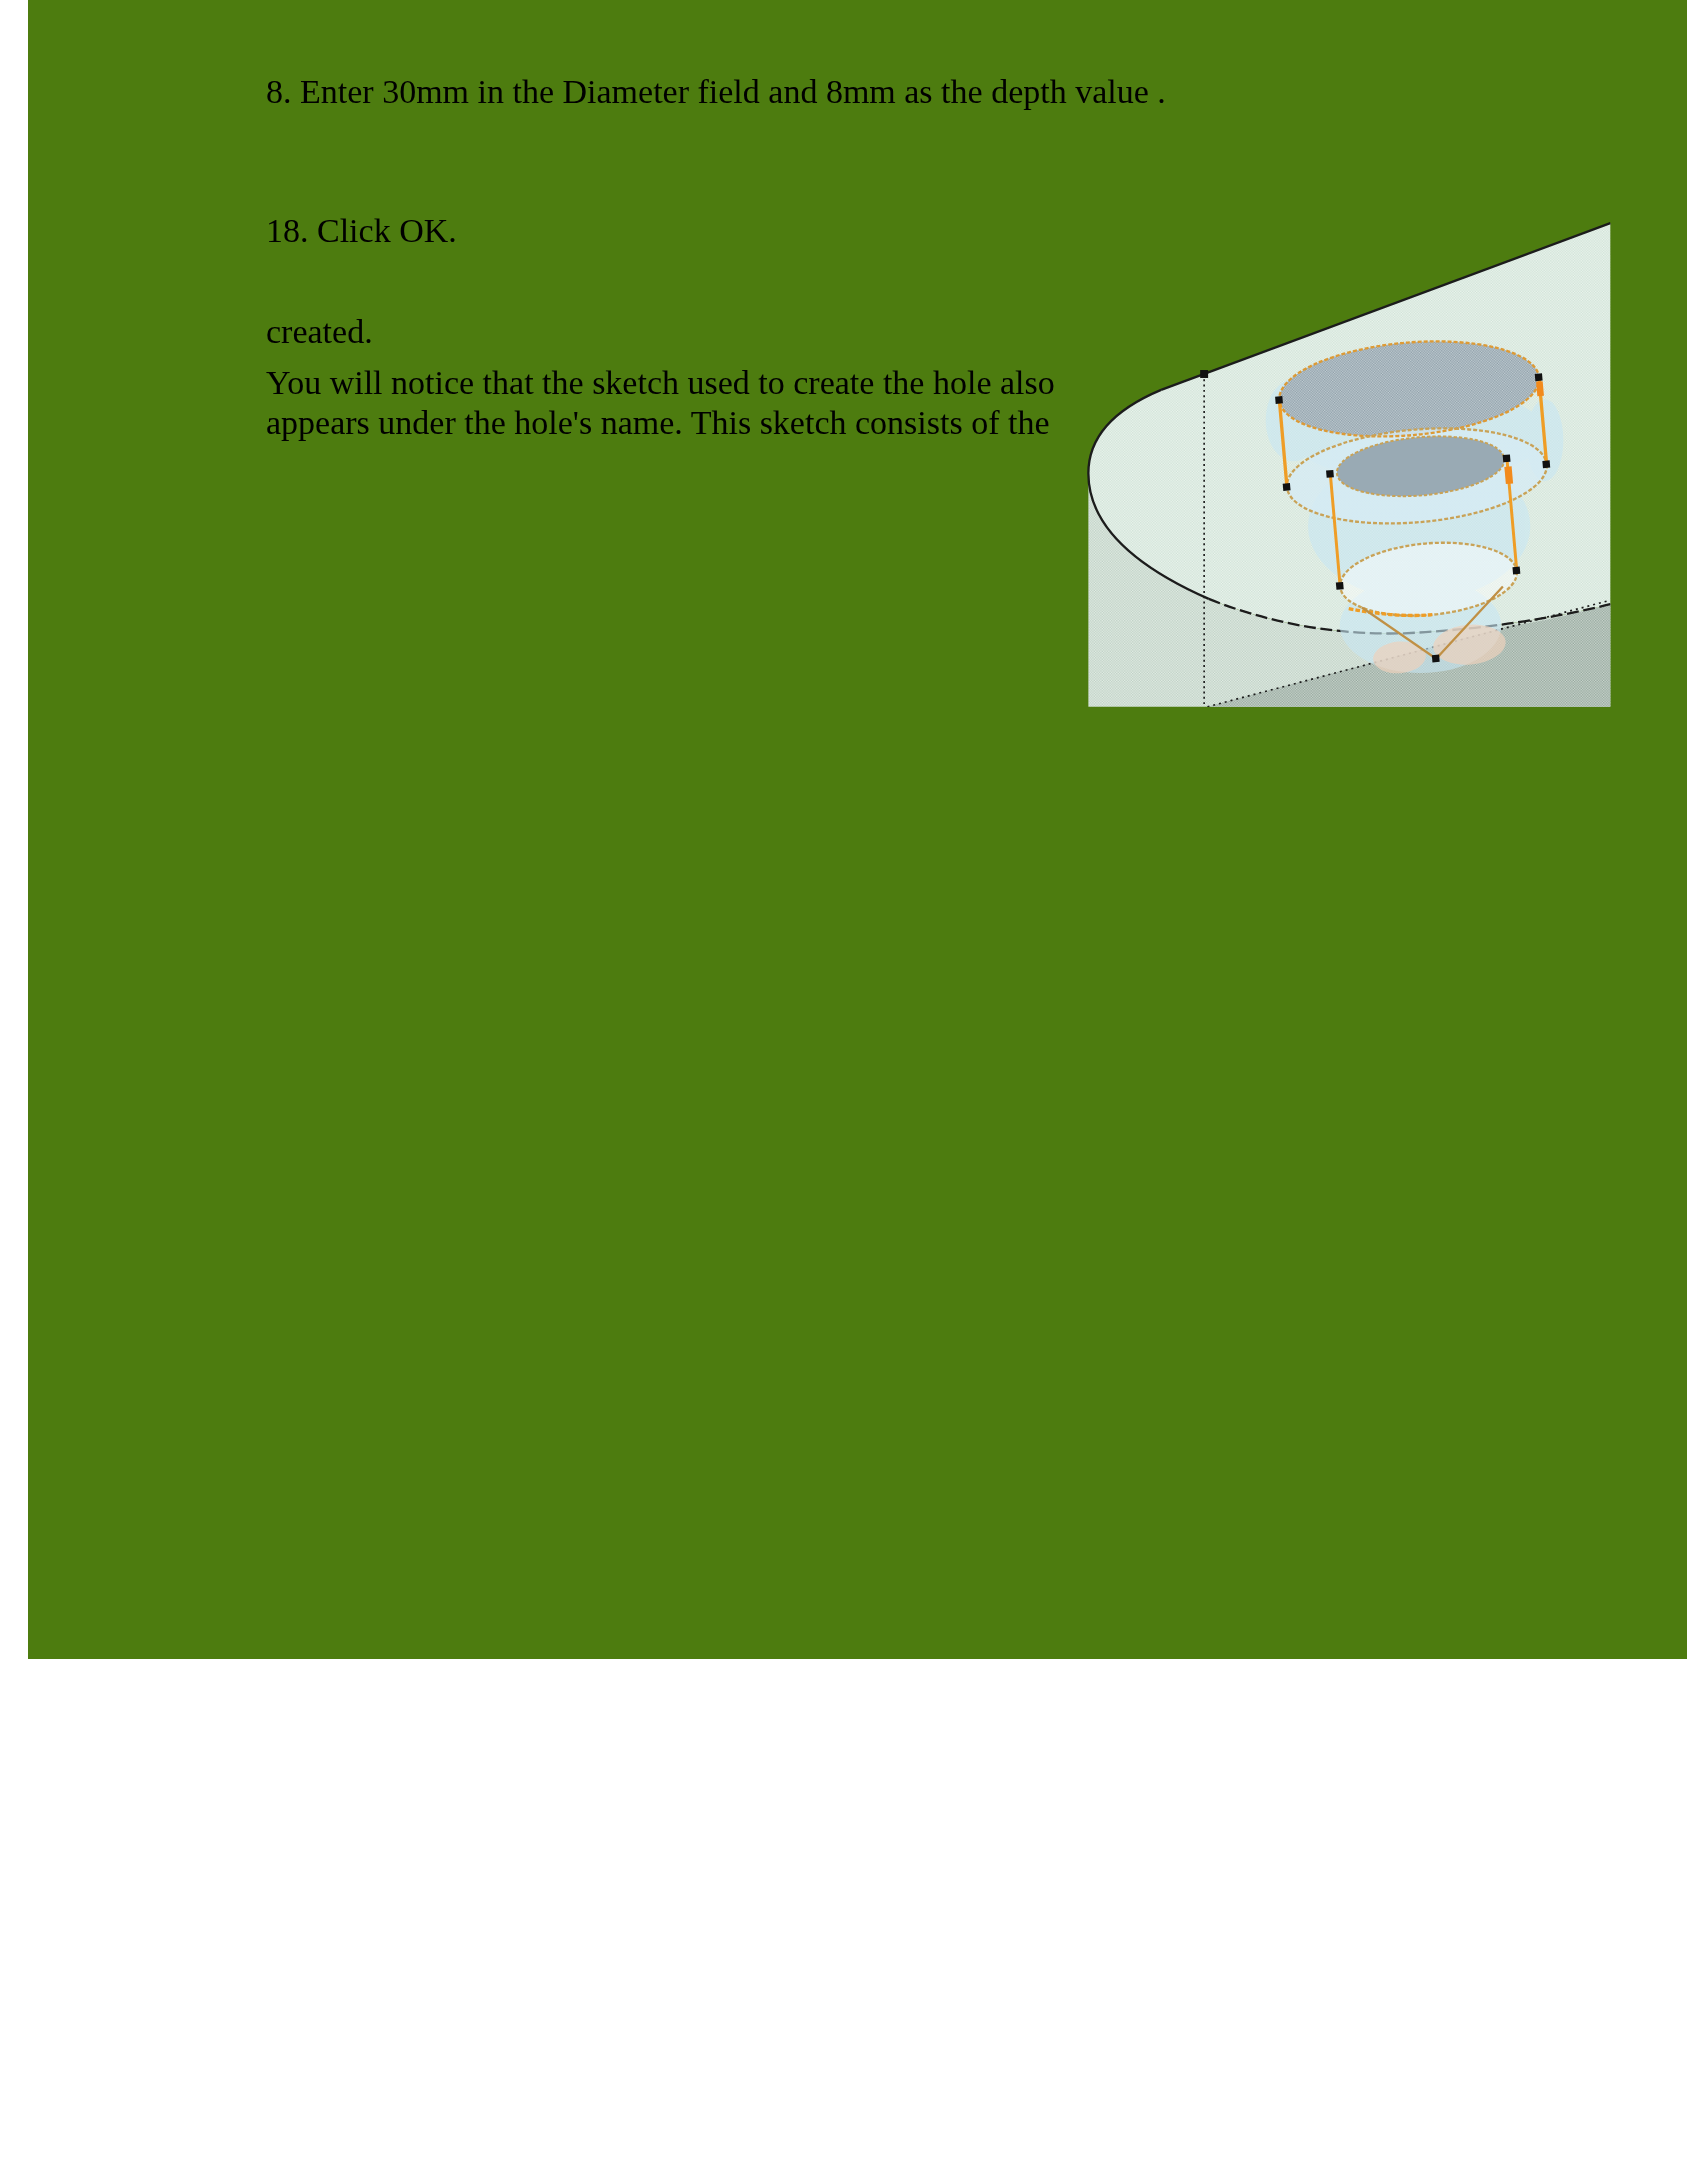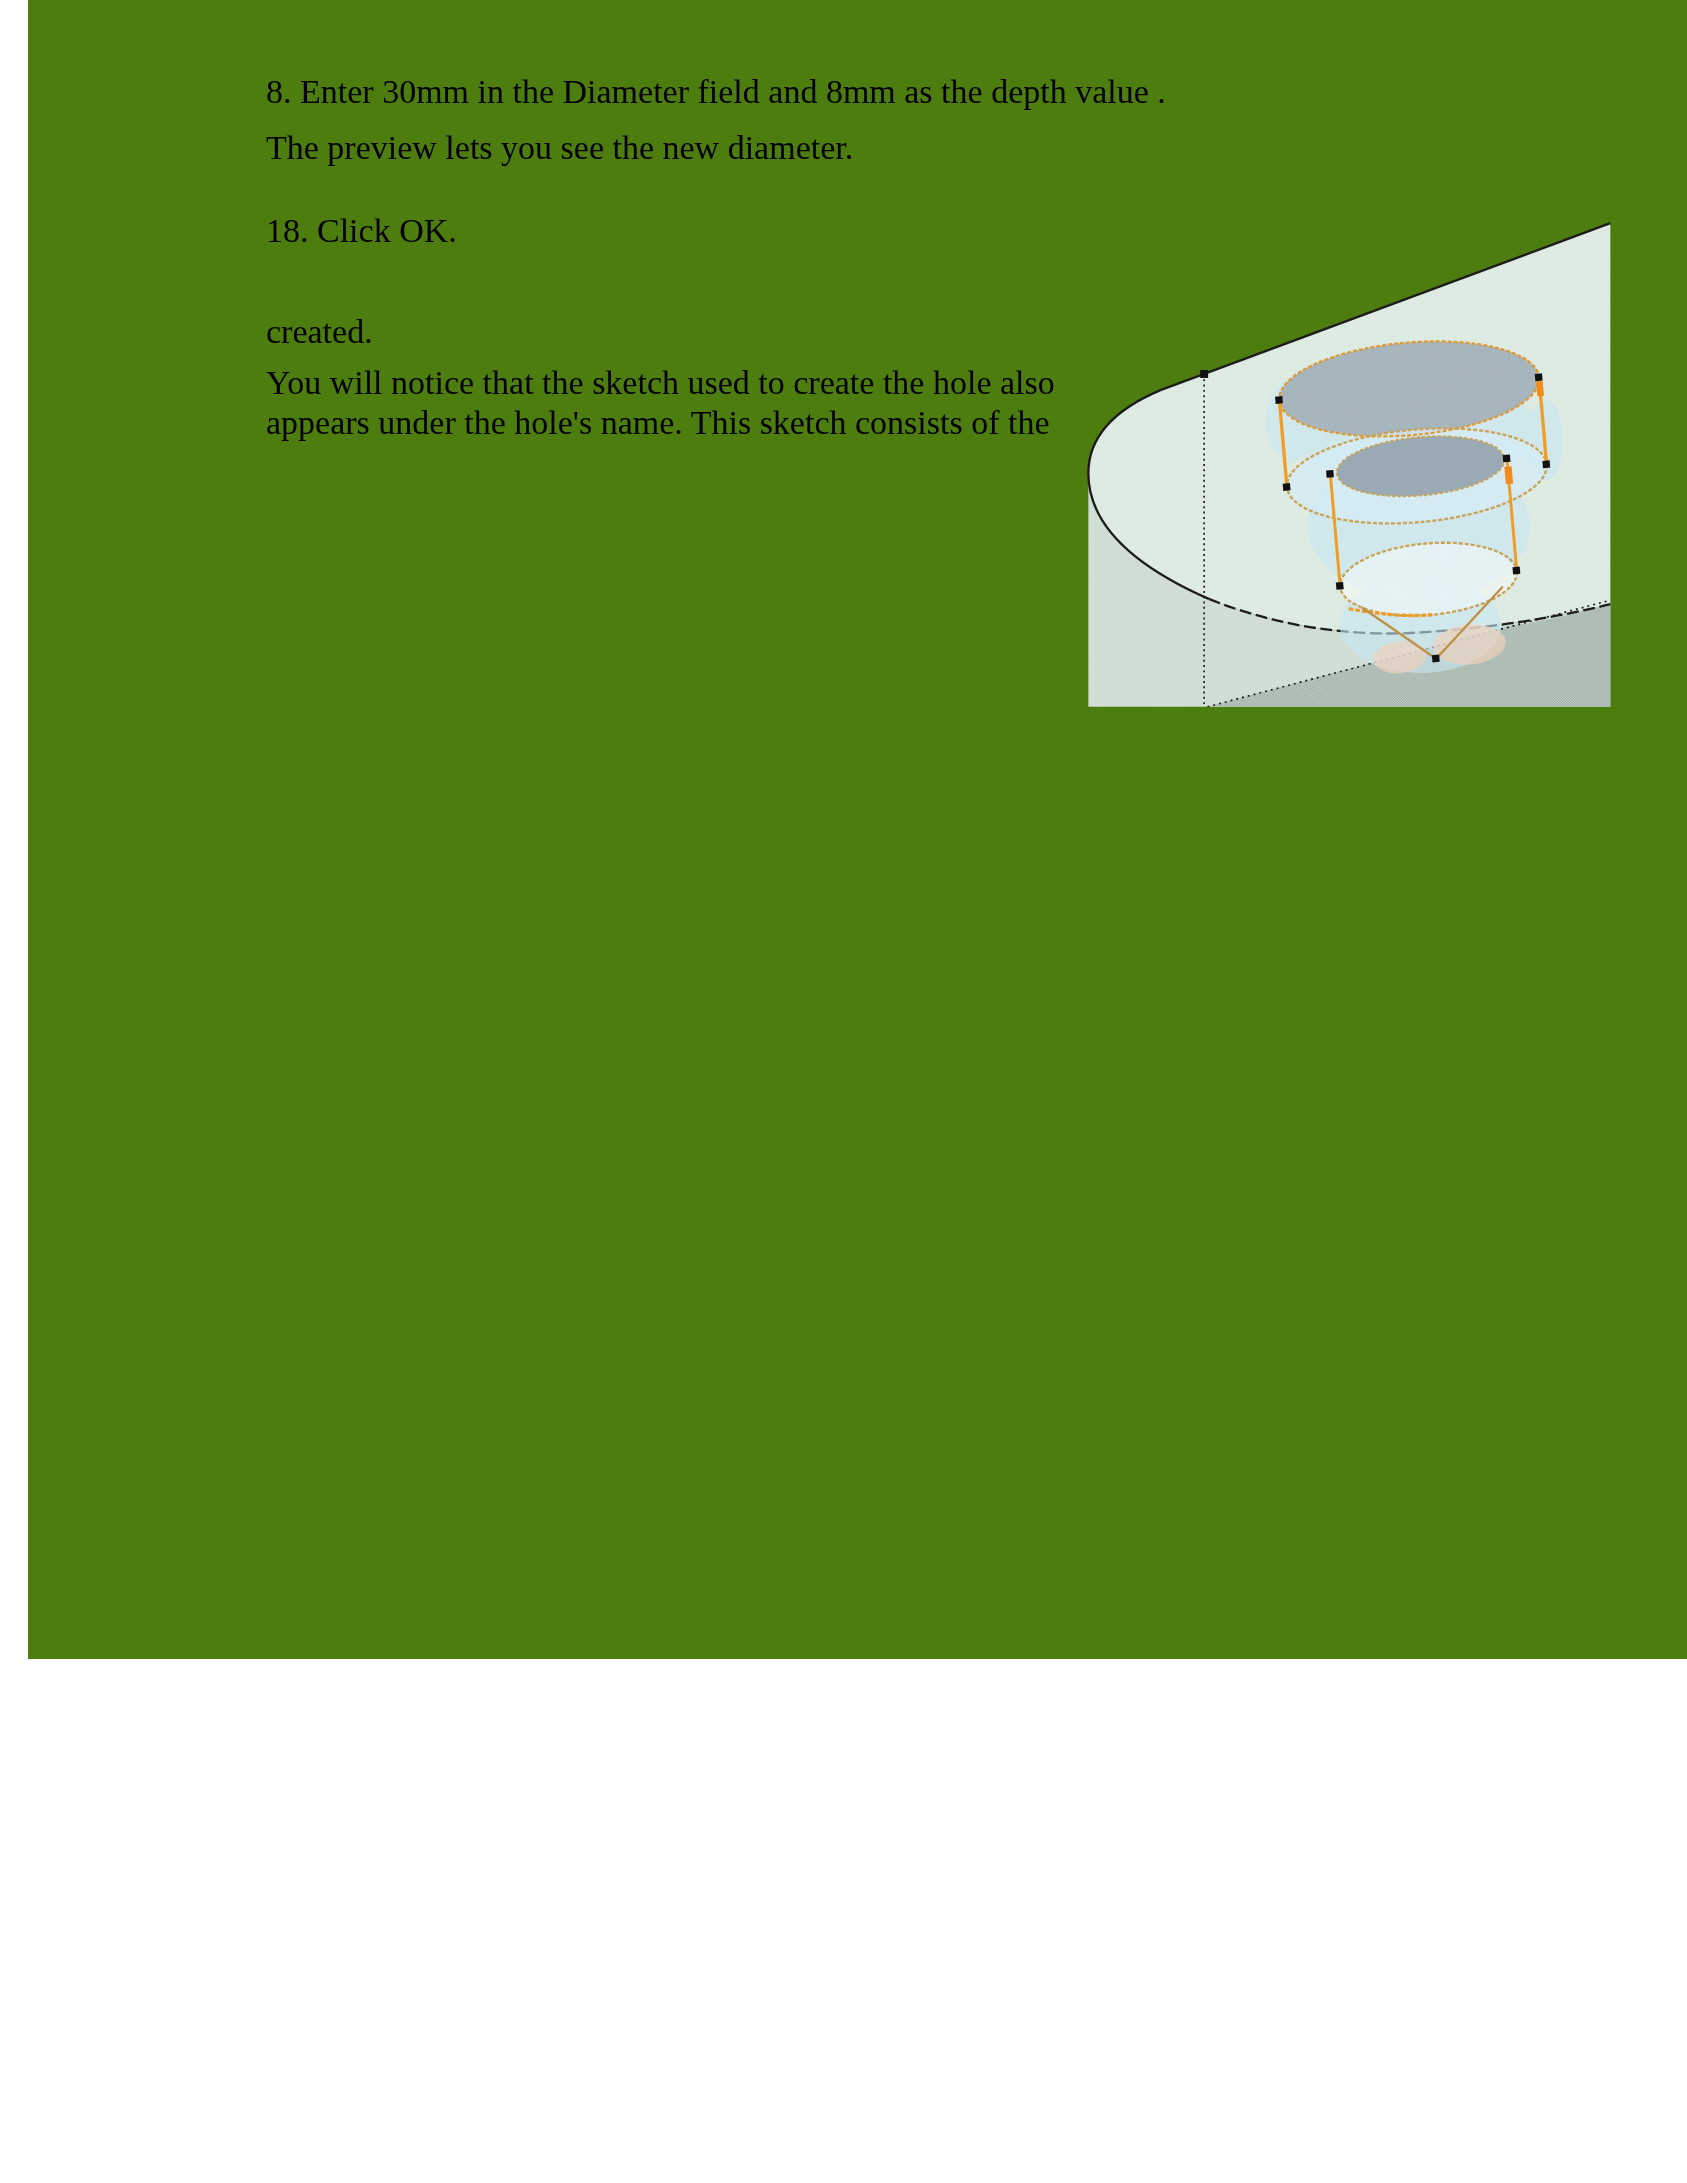--- a/index.html
+++ b/index.html
@@ -47,21 +47,20 @@
     line-height: 34px;
     color: #000000;
   }
 </style>
 </head>
 <body>
 
 <div class="page">
 
   <p class="ln" style="top:71px">8. Enter 30mm in the Diameter field and 8mm as the depth value .</p>
-  <p class="ln" style="top:127px">The preview lets you see the new diameter.</p>
   <p class="ln" style="top:210px">18. Click OK.</p>
   <p class="ln" style="top:311px">created.</p>
   <p class="ln" style="top:402px">appears under the hole's name. This sketch consists of the</p>
   <p class="ln" style="top:362px">You will notice that the sketch used to create the hole also</p>
 
   <figure class="figure">
     <svg viewBox="0 0 848 743" xmlns="http://www.w3.org/2000/svg">
       <defs>
         <pattern id="pMint" width="4" height="4" patternUnits="userSpaceOnUse">
           <rect width="4" height="4" fill="#ecf4ee"></rect>

